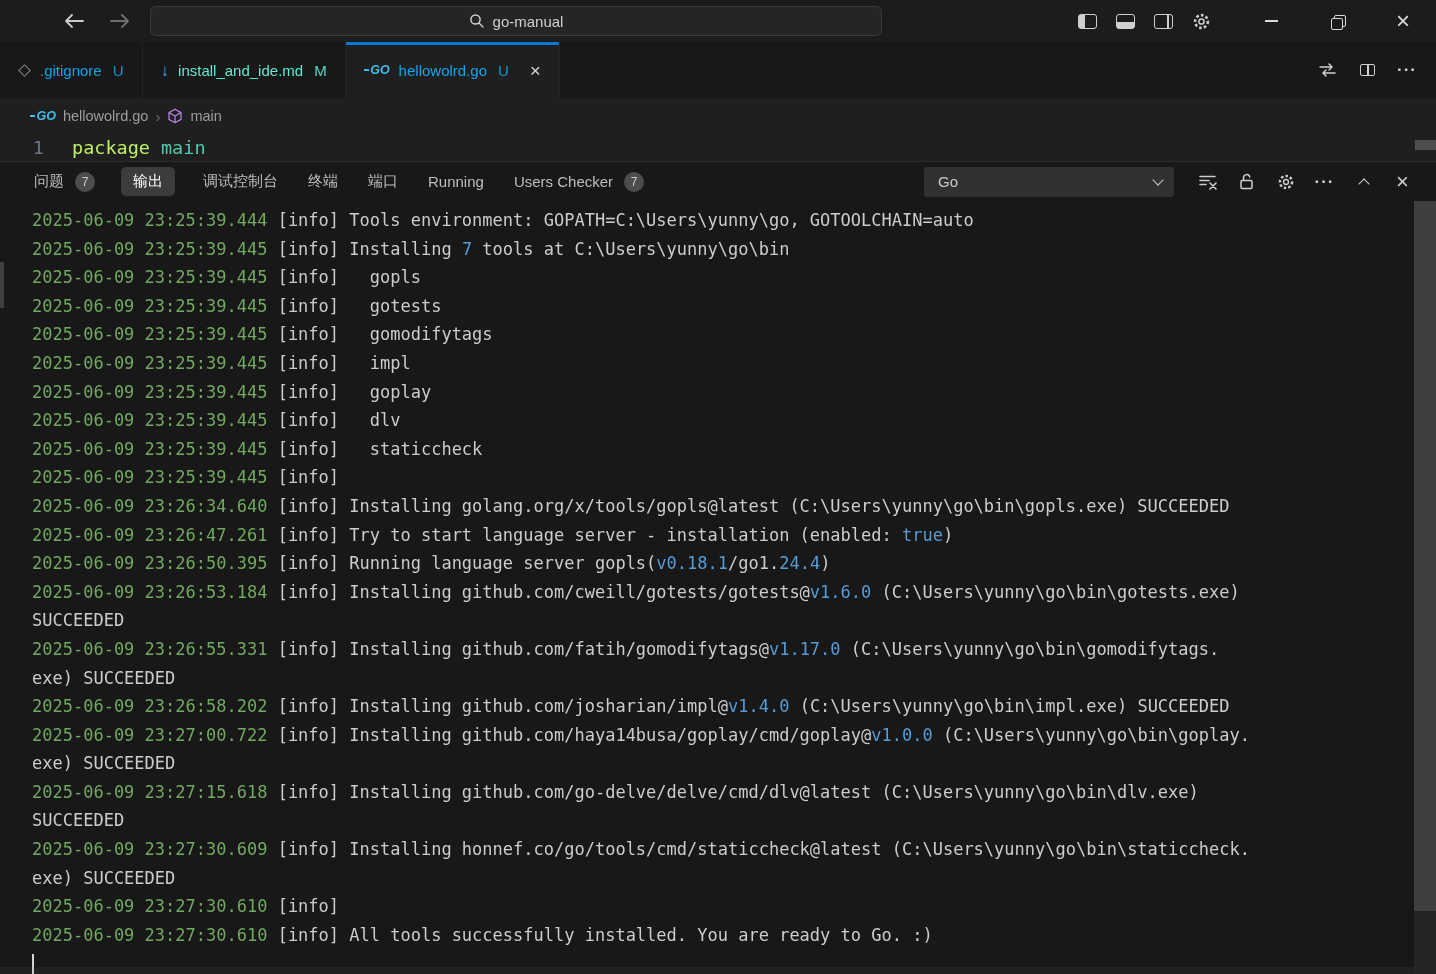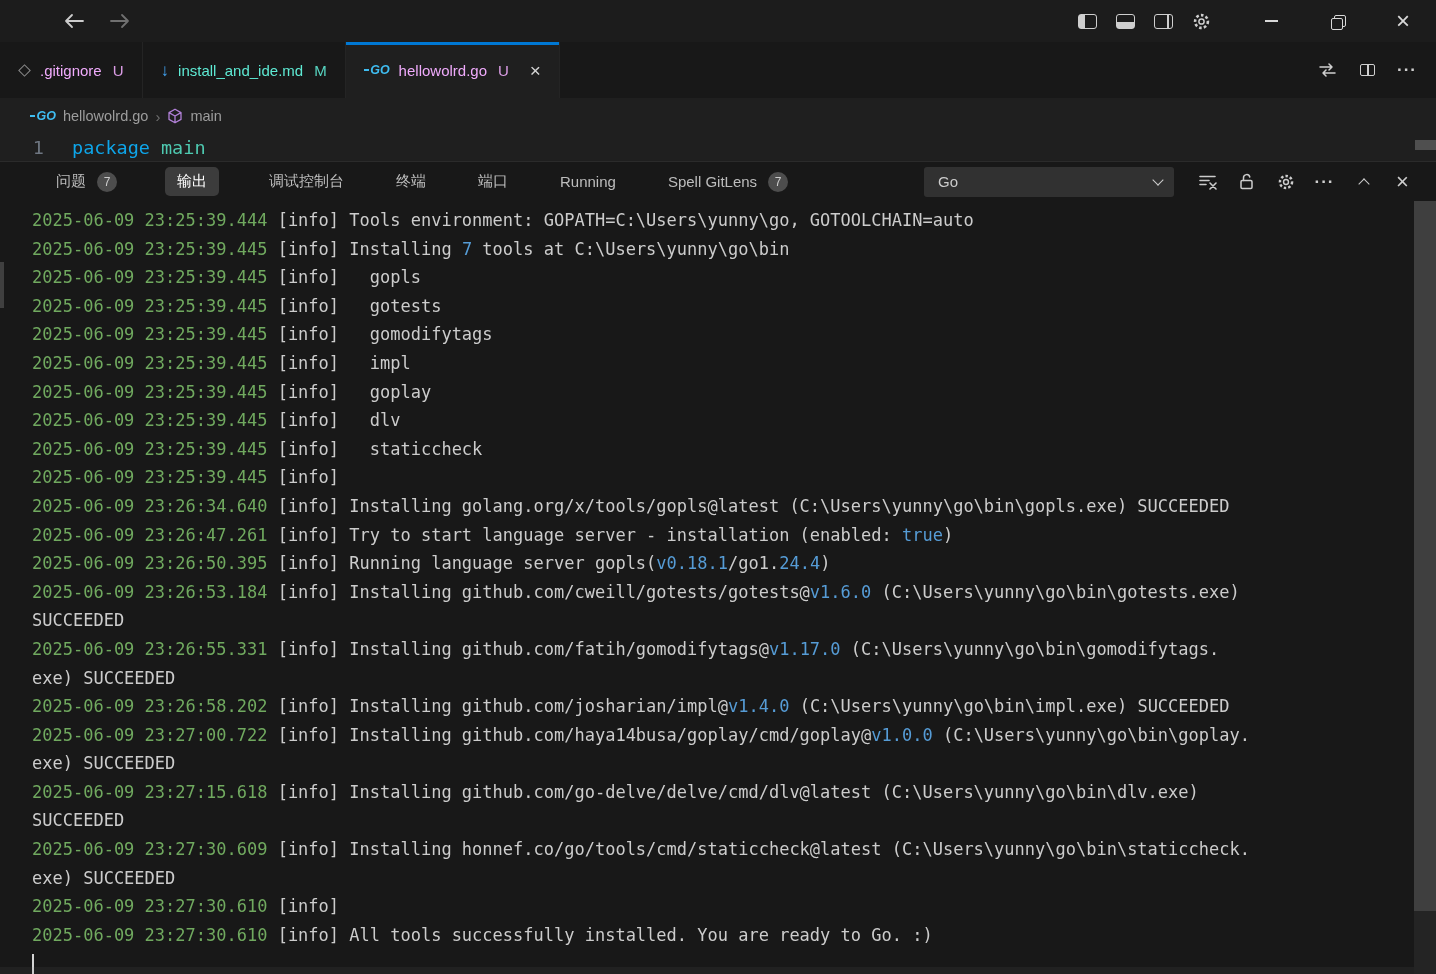--- a/index.html
+++ b/index.html
@@ -36,52 +36,52 @@
 
   
   .tabbar { position:absolute; left:0; top:42px; width:100%; height:56px; background:#181818;
             display:flex; align-items:stretch; }
   .tab { display:flex; align-items:center; gap:9px; padding:0 18px; font-size:15px;
          background:#181818; border-right:1px solid #242424; position:relative; cursor:default; }
   .tab.active { background:#1f1f1f; }
   .tab.active::before { content:""; position:absolute; left:0; right:0; top:0; height:2.5px; background:#0078d4; }
   .tab .uletter { margin-left:2px; opacity:.9; }
   .tab .tab-close { margin-left:12px; color:#d4d4d4; font-size:19px; line-height:1; }
-  .c-green { color:#f0abfc; }
+  .c-green { color:#0ea5e9; }
   .c-orange { color:#5eead4; }
   .diamond { width:9px; height:9px; border:1.6px solid #8a8a8a; transform:rotate(45deg); margin:0 2px; }
   .md-arrow { color:#42a5f5; font-size:17px; font-weight:bold; line-height:1; }
   .go-logo { color:#3fbdf1; font-weight:bold; font-style:italic; font-size:12.5px; letter-spacing:0;
              display:flex; align-items:center; }
   .go-logo::before { content:""; width:5px; height:2px; background:#3fbdf1; margin-right:1.5px; }
   .tabbar-actions { position:absolute; right:14px; top:0; height:56px; display:flex; align-items:center; gap:10px; }
   .tb-act { width:30px; height:30px; display:flex; align-items:center; justify-content:center; color:#cfcfcf; }
   .split-glyph { position:relative; width:15px; height:12px; border:1.5px solid #cfcfcf; border-radius:2px; }
   .split-glyph::before { content:""; position:absolute; left:50%; top:0; bottom:0; width:1.5px; background:#cfcfcf; }
   .dots { font-size:17px; letter-spacing:1px; color:#cfcfcf; font-weight:bold; }
 
   
   .editorzone { position:absolute; left:0; top:98px; width:100%; height:63px; background:#1f1f1f; }
   .breadcrumb { display:flex; align-items:center; gap:7px; height:36px; padding-left:30px;
                 color:#9d9d9d; font-size:14.5px; }
   .bc-sep { color:#6e6e6e; font-size:15px; }
   .editor-line { display:flex; align-items:center; height:27px;
                  font-family:"DejaVu Sans Mono",monospace; font-size:18.5px; }
   .lnum { width:72px; text-align:right; padding-right:28px; color:#6e7681; }
-  .kw { color:#0ea5e9;text-align:right; }
+  .kw { color:#bef264;text-align:right; }
   .ident { color:#4ec9b0; margin-left:11px; }
   .ed-scroll { position:absolute; right:0; top:42px; width:21px; height:10px; background:#4f4f4f; }
 
   
   .panel { position:absolute; left:0; top:161px; width:100%; height:813px; background:#181818;
            border-top:1px solid #2b2b2b; }
   .panel-header { position:relative; height:39px; display:flex; align-items:center; padding-left:32px; }
   .ptabs { display:flex; align-items:center; gap:26px; font-size:15px; color:#bdbdbd; }
   .ptab { display:flex; align-items:center; gap:9px; cursor:default; white-space:nowrap; }
-  .ptab .plabel { padding:5px 2px;margin-left:22px; }
+  .ptab .plabel { padding:5px 2px; }
   .ptab.active .plabel { background:#3c3c3c; border-radius:5px; padding:5px 12px; color:#fff; }
   .badge { min-width:20px; height:20px; border-radius:10px; background:#4d4d4d; color:#ccc;
            font-size:12px; display:flex; align-items:center; justify-content:center; padding:0 4px; }
   .panel-actions { position:absolute; right:14px; top:0; height:39px; display:flex; align-items:center; }
   .channel-select { width:250px; height:30px; background:#313131; border-radius:3px; margin-right:14px;
                     display:flex; align-items:center; justify-content:space-between;
                     padding:0 12px 0 14px; font-size:15px; color:#ccc; }
   .chev { width:8px; height:8px; border-right:1.8px solid #ccc; border-bottom:1.8px solid #ccc;
           transform:rotate(45deg); margin-top:-4px; }
   .chev-up { transform:rotate(-135deg); margin-top:5px; }
@@ -115,20 +115,29 @@
         <svg width="20" height="16" viewBox="0 0 20 16">
             <path d="M19 8H2M8 2L2 8l6 6" stroke="#cccccc" stroke-width="1.8" fill="none" stroke-linecap="round" stroke-linejoin="round"></path>
           </svg>
       </div>
       <div class="nav-btn">
         <svg width="20" height="16" viewBox="0 0 20 16">
             <path d="M1 8h17M12 2l6 6-6 6" stroke="#707070" stroke-width="1.8" fill="none" stroke-linecap="round" stroke-linejoin="round"></path>
           </svg>
       </div>
     </div>
+    <div class="command-center">
+      <span>
+        <svg width="16" height="16" viewBox="0 0 16 16">
+            <circle cx="6.5" cy="6.5" r="4.6" stroke="#cfcfcf" stroke-width="1.5" fill="none"></circle>
+            <path d="M10 10l4 4" stroke="#cfcfcf" stroke-width="1.5" stroke-linecap="round"></path>
+          </svg>
+      </span>
+      <span>go-manual</span>
+    </div>
     <div class="tb-right">
       <div class="tb-icon">
           <span class="lay lay-left"></span>
         </div>
       <div class="tb-icon">
           <span class="lay lay-bottom"></span>
         </div>
       <div class="tb-icon">
           <span class="lay lay-right"></span>
         </div>
@@ -220,21 +229,21 @@
           <div class="ptab">
             <span class="plabel">终端</span>
           </div>
           <div class="ptab">
             <span class="plabel">端口</span>
           </div>
           <div class="ptab">
             <span class="plabel">Running</span>
           </div>
           <div class="ptab">
-            <span class="plabel">Spell GitLens</span>
+            <span class="plabel">Users Checker</span>
             <span class="badge">7</span>
           </div>
         </div>
       <div class="panel-actions">
         <div class="channel-select">
           <span>Go</span>
           <span class="chev"></span>
         </div>
         <div class="p-act">
           <svg width="18" height="16" viewBox="0 0 18 16">

